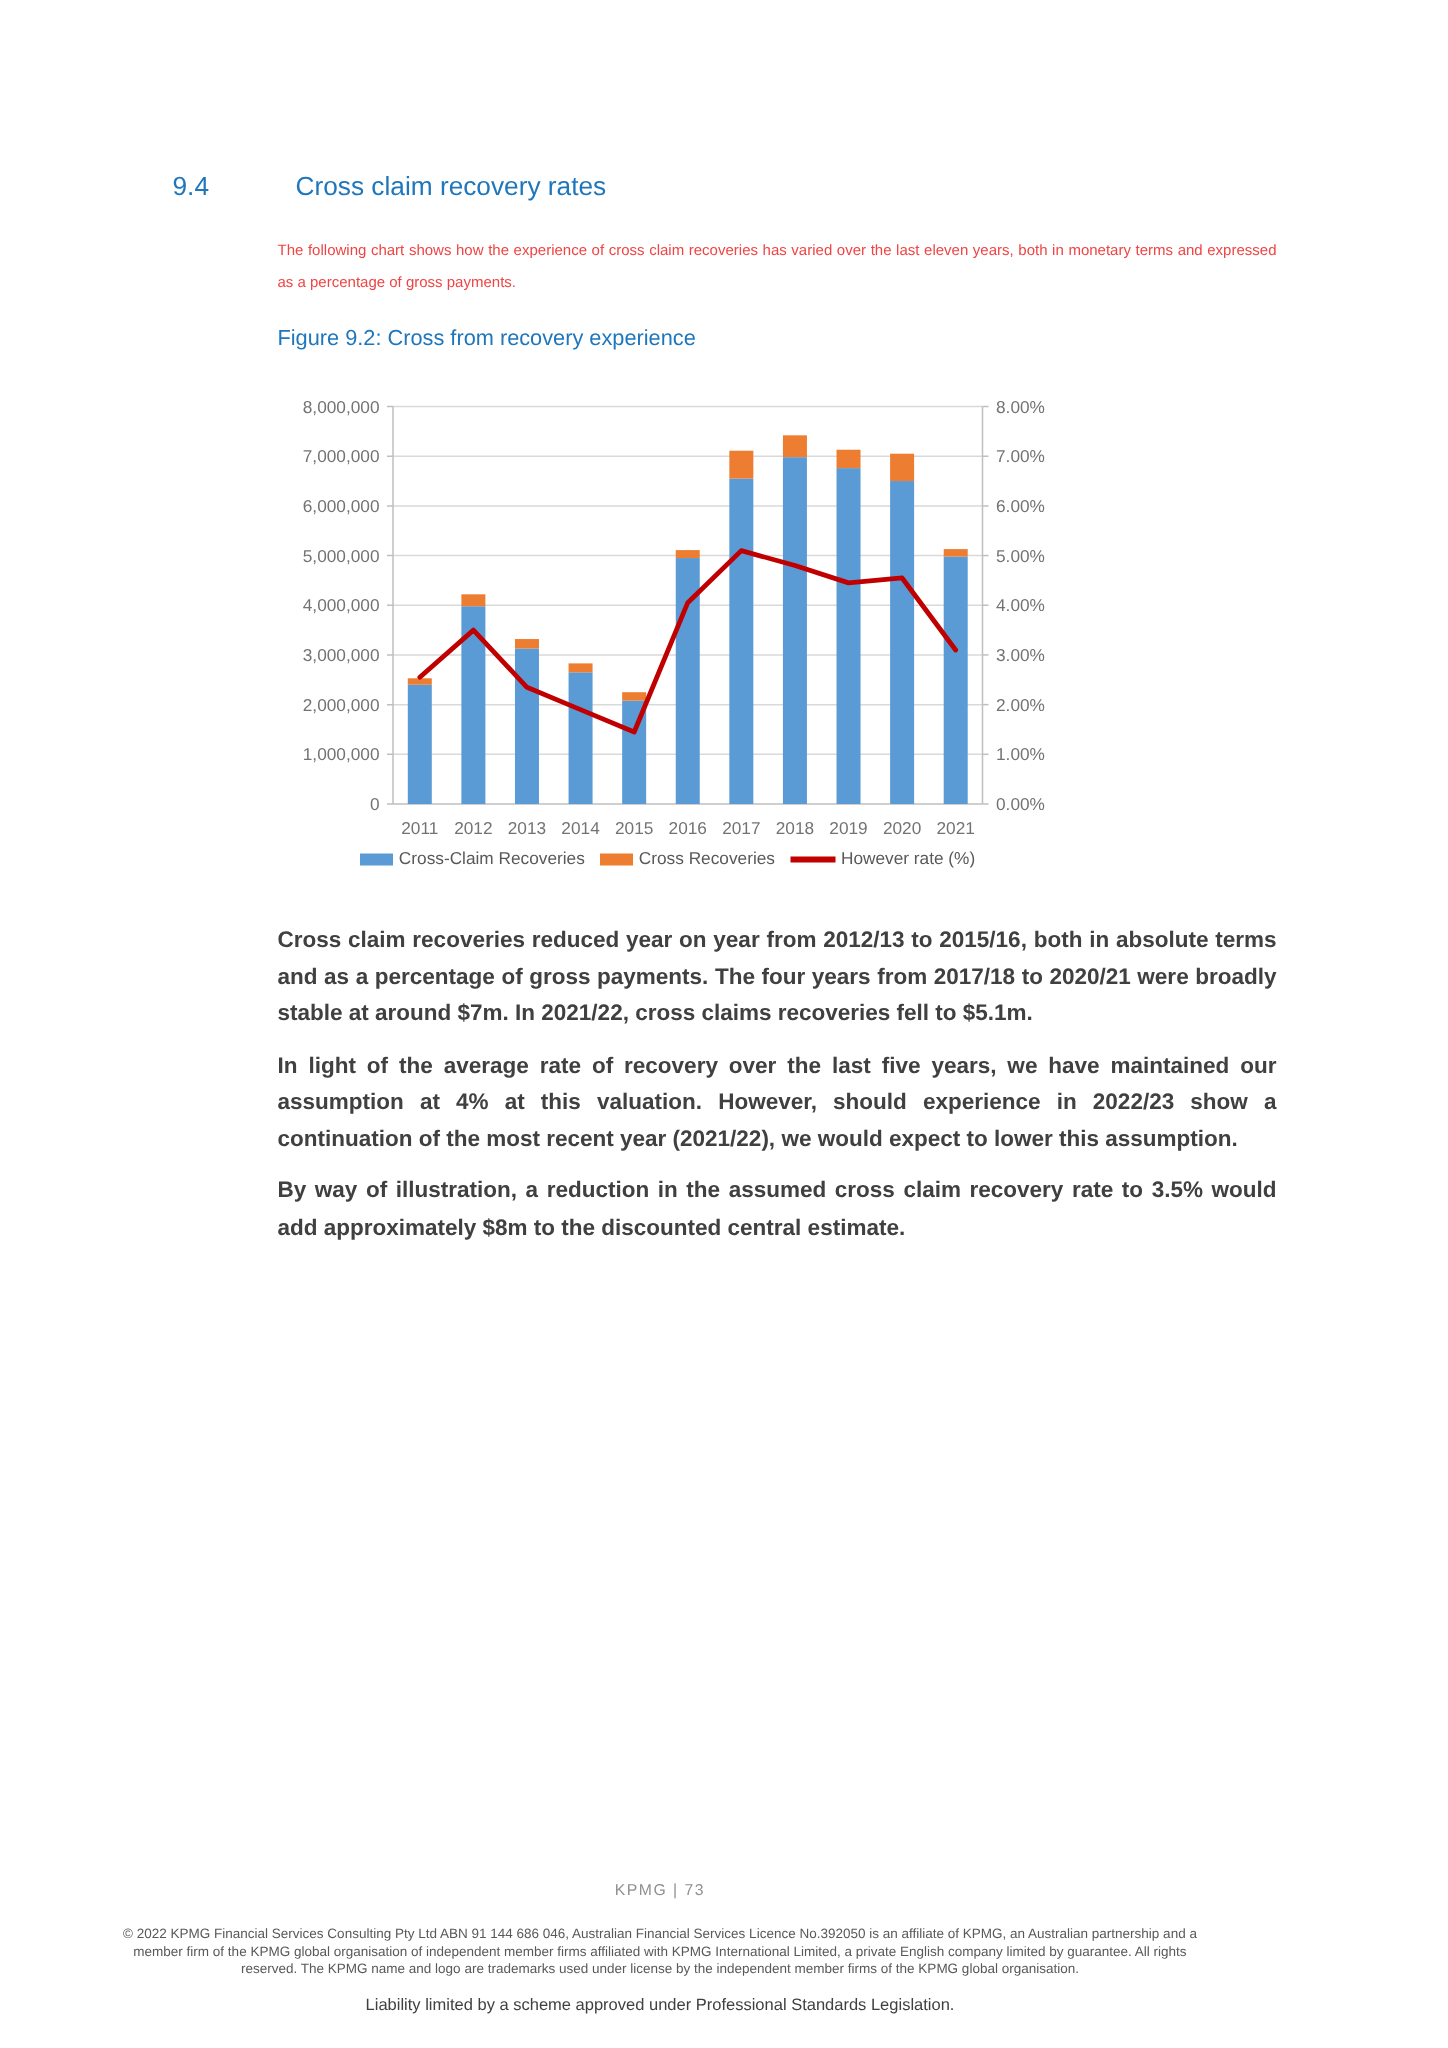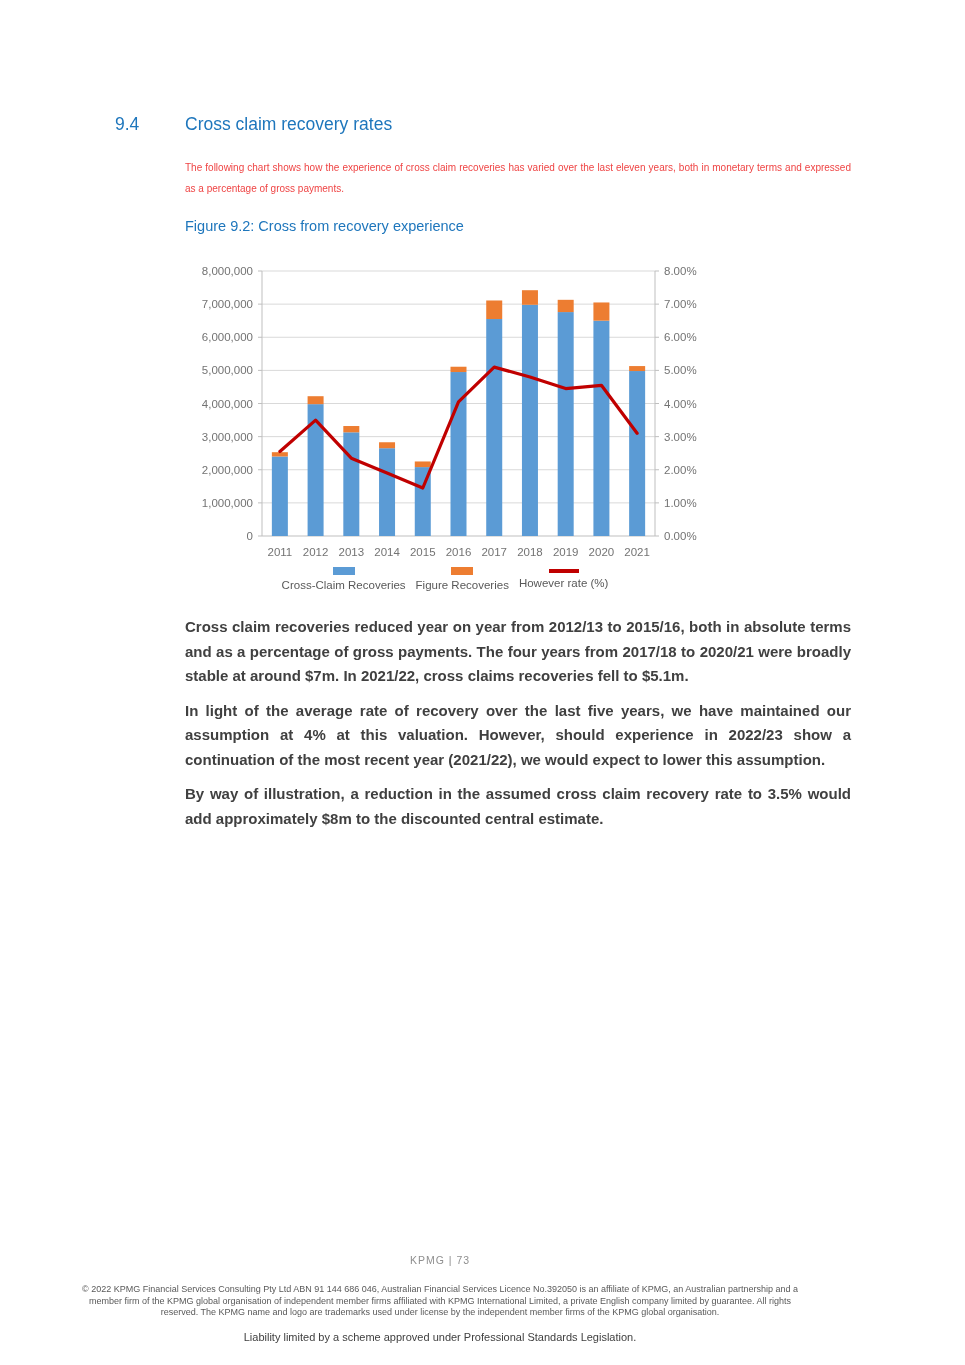--- a/index.html
+++ b/index.html
@@ -12,20 +12,21 @@
     overflow: hidden;
   }
   .heading-row {
     position: absolute;
     top: 114px;
     left: 115px;
     display: flex;
     color: #1E76BC;
     font-size: 17.5px;
     font-weight: 400;
+    gap: 12px;
   }
   .heading-row .num { width: 70px; }
   .intro {
     position: absolute;
     top: 157px;
     left: 185px;
     width: 666px;
     font-size: 10px;
     line-height: 21px;
     color: #ef4444;
@@ -51,21 +52,21 @@
     top: 567px;
     left: 185px;
     width: 520px;
     display: flex;
     justify-content: center;
     align-items: center;
     gap: 10px;
     font-size: 11.5px;
     color: #595959;
   }
-  .legend-item { display: flex; align-items: center; gap: 4px; flex-direction: column; }
+  .legend-item { display: flex; align-items: center; gap: 4px; }
   .swatch-bar { width: 22px; height: 8px; display: inline-block; }
   .swatch-line { width: 30px; height: 3.5px; display: inline-block; }
   .body-copy {
     position: absolute;
     top: 615px;
     left: 185px;
     width: 666px;
     font-size: 15px;
     line-height: 24.5px;
     color: #404040;
@@ -199,21 +200,21 @@
       </svg>
   </div>
 
   <div class="legend">
     <span class="legend-item">
       <span class="swatch-bar" id="sw0" style="background: rgb(91, 155, 213);"></span>
       <span>Cross-Claim Recoveries</span>
     </span>
     <span class="legend-item">
       <span class="swatch-bar" id="sw1" style="background: rgb(237, 125, 49);"></span>
-      <span>Figure Recoveries</span>
+      <span>Cross Recoveries</span>
     </span>
     <span class="legend-item">
       <span class="swatch-line" id="sw2" style="background: rgb(192, 0, 0);"></span>
       <span>However rate (%)</span>
     </span>
   </div>
 
   <div class="body-copy">
     <p>Cross claim recoveries reduced year on year from 2012/13 to 2015/16, both in absolute terms and as a percentage of gross payments. The four years from 2017/18 to 2020/21 were broadly stable at around $7m. In 2021/22, cross claims recoveries fell to $5.1m.</p>
     <p>In light of the average rate of recovery over the last five years, we have maintained our assumption at 4% at this valuation. However, should experience in 2022/23 show a continuation of the most recent year (2021/22), we would expect to lower this assumption.</p>

